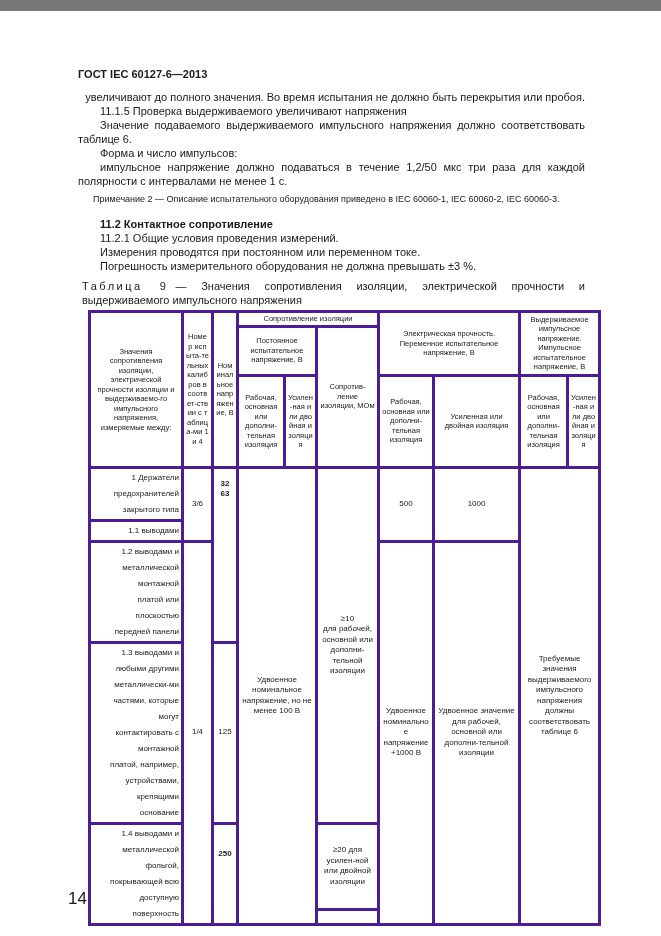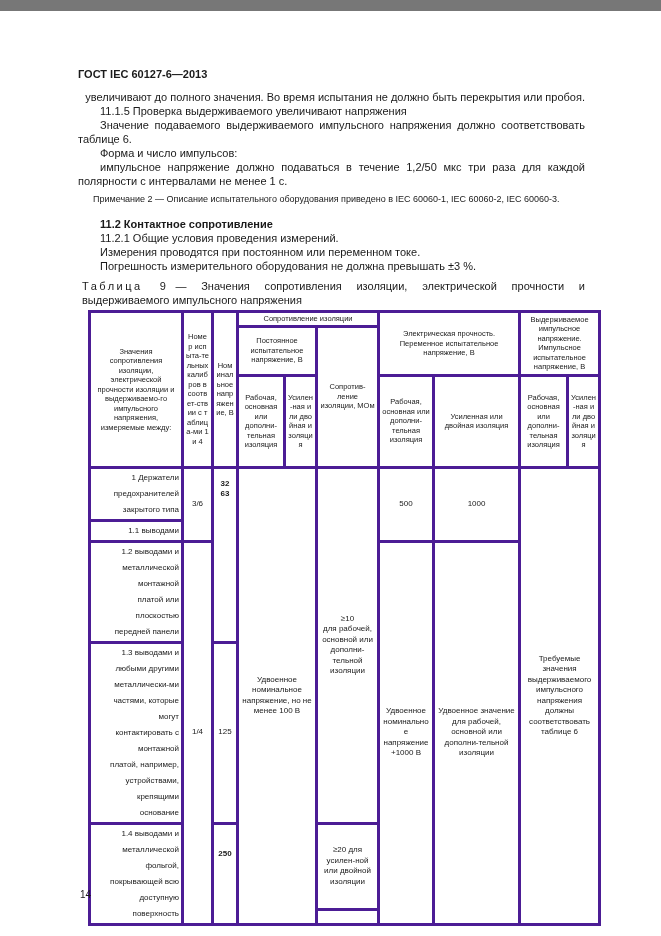--- a/index.html
+++ b/index.html
@@ -17,21 +17,21 @@
   .p  { margin: 0; font-size: 11px; line-height: 14px; }
   .first-p { margin-top: 9px; text-align: right; }
   .ind { text-indent: 22px; }
   .jst { text-align: justify; }
   .bold { font-weight: bold; }
   .notes { margin-top: 5px; }
   .note { margin: 0 0 0 15px; font-size: 9px; line-height: 12px; white-space: nowrap; }
   .sec2 { margin-top: 12px; }
   .caption { margin: 6px 0 0 4px; font-size: 11px; line-height: 14px; text-align: justify; }
   .cap-label { letter-spacing: 2.5px; margin-right: 7px; }
-  .footer { position: absolute; left: 80px; top: 878px; font-size: 10px; }
+  .footer { position: absolute; left: 68px; top: 878px; font-size: 17px; }
 
   table.t9 {
     border-collapse: collapse; table-layout: fixed;
     width: 510px; margin: 3px 0 0 10px;
     border: 2px solid #000;
     font-size: 8px; line-height: 10.5px;
   }
   .t9 td {
     border: 3px solid #4c1d95;
     padding: 1px 2px;

